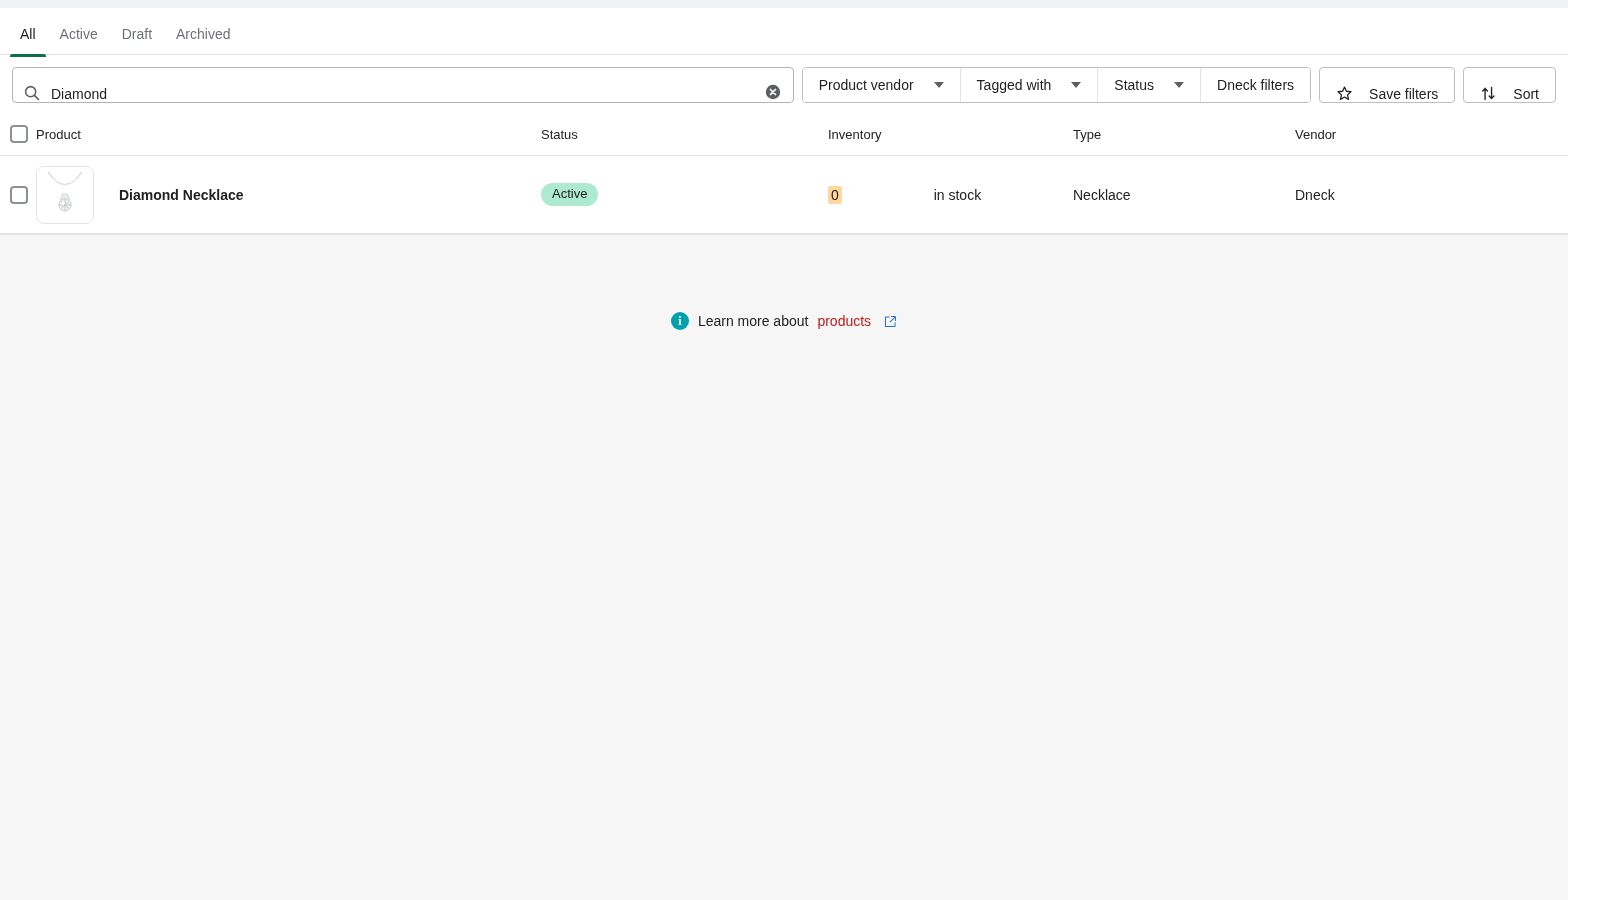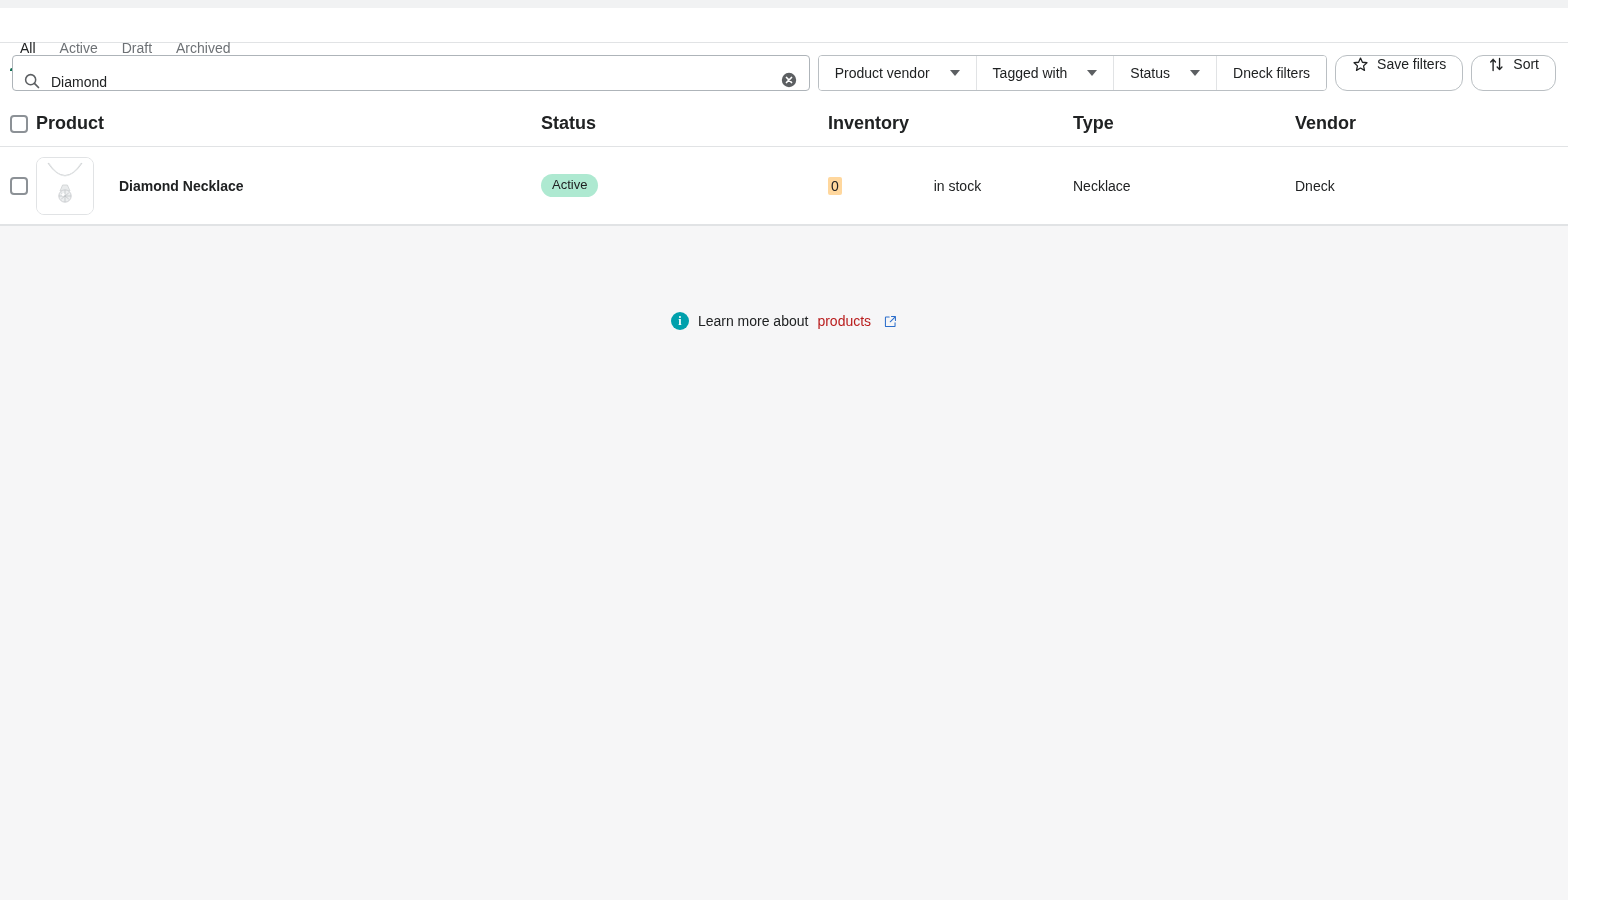--- a/index.html
+++ b/index.html
@@ -49,22 +49,22 @@
     left: 0;
     width: 1568px;
     background: #ffffff;
     border-bottom: 1px solid #e1e3e5;
   }
 
   
   .tabs {
     display: flex;
     align-items: flex-start;
-    height: 35px;
-    padding: 16px 0 0 8px;
+    height: 47px;
+    padding: 2px 0 0 8px;
     border-bottom: 1px solid #e1e3e5;
   }
   .tab {
     position: relative;
     height: 47px;
     display: flex;
     align-items: center;
     padding: 0 12px;
     font-size: 14px;
     color: #6d7175;
@@ -158,26 +158,26 @@
     font-size: 14px;
     font-weight: 500;
     color: #202223;
     cursor: pointer;
     white-space: nowrap;
   }
   .filter-btn:last-child { border-right: none; }
 
   .std-btn {
     display: flex;
-    align-items: flex-start;
-    gap: 8px;
+    align-items: flex-end;
+    gap: 16px;
     height: 36px;
     padding: 0 16px;
     border: 1px solid #babfc3;
-    border-radius: 12px;
+    border-radius: 4px;
     background: #fff;
     font-family: "Liberation Sans", sans-serif;
     font-size: 14px;
     font-weight: 500;
     color: #202223;
     cursor: pointer;
     white-space: nowrap;
     flex: 0 0 auto;
   }
 
@@ -190,22 +190,22 @@
   }
 
   
   table.products {
     width: 100%;
     border-collapse: collapse;
     table-layout: fixed;
   }
   table.products thead th {
     text-align: left;
-    font-size: 18px;
-    font-weight: 700;
+    font-size: 13px;
+    font-weight: 400;
     color: #202223;
     padding: 10px 0 12px 0;
     border-bottom: 1px solid #e1e3e5;
     background: #fff;
   }
   table.products tbody td {
     padding: 0;
     border-bottom: 1px solid #e1e3e5;
     font-size: 14px;
     color: #202223;

